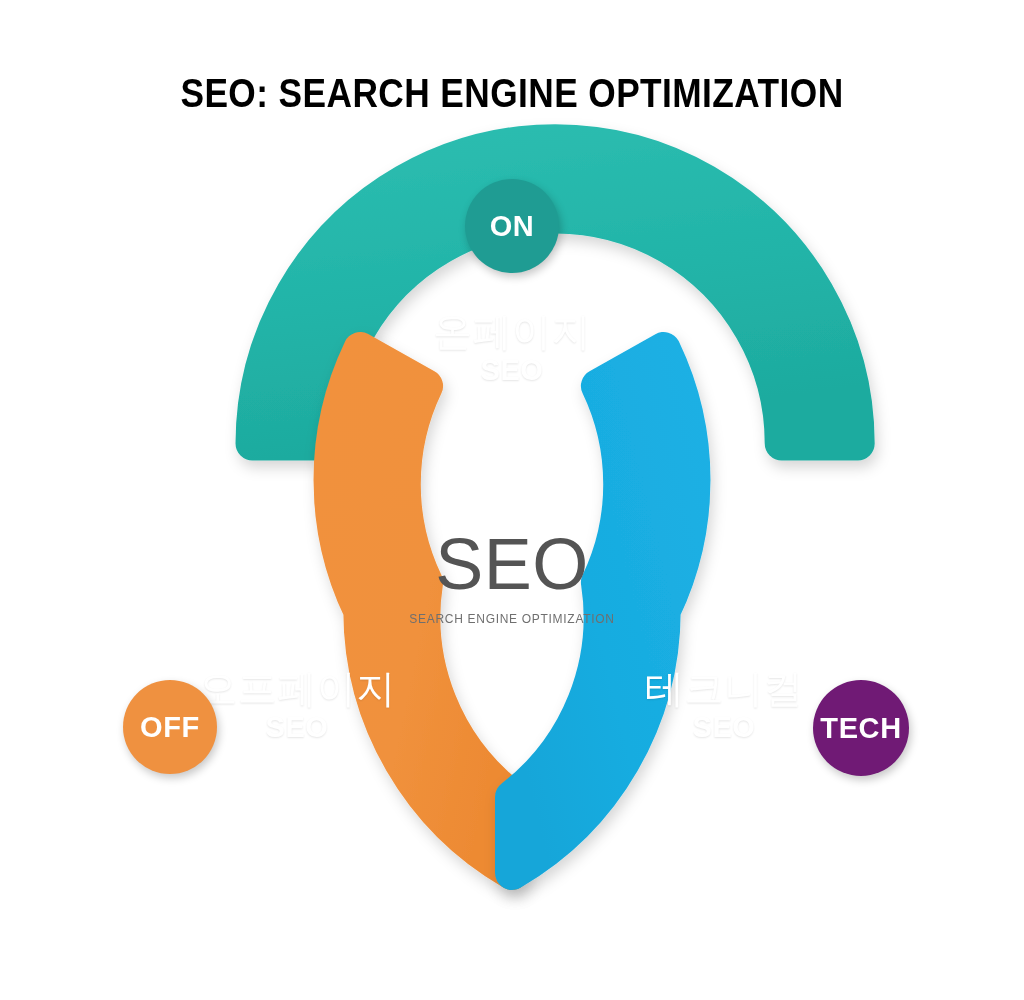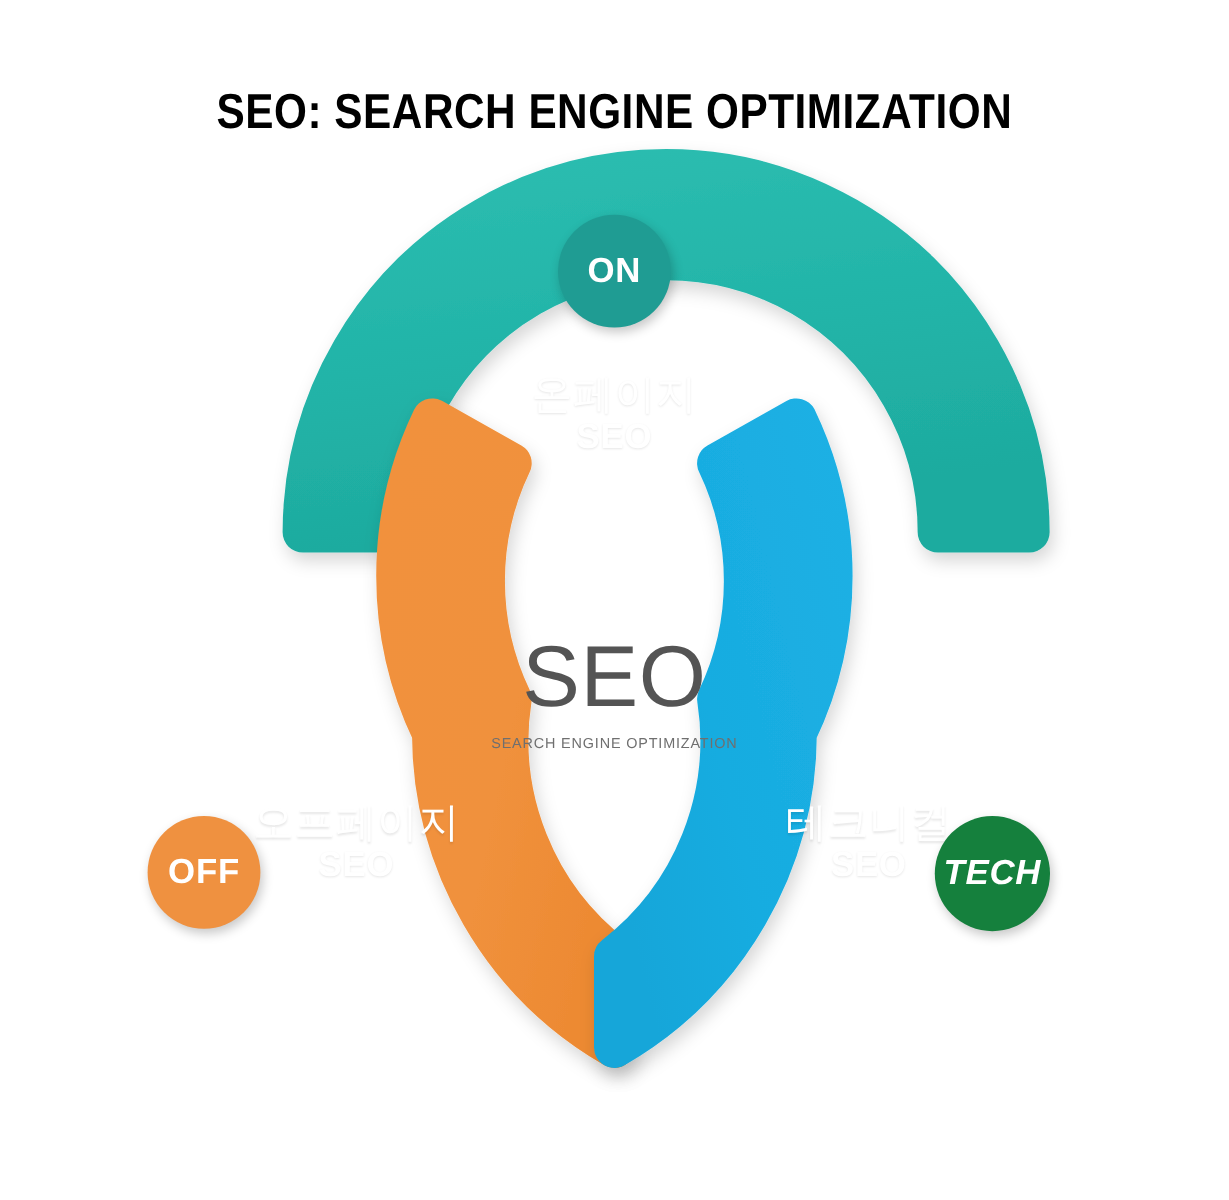--- a/index.html
+++ b/index.html
@@ -59,21 +59,21 @@
   .seg-label {
     position: absolute;
     text-align: center;
     color: #ffffff;
     line-height: 1.12;
     pointer-events: auto;
     white-space: nowrap;
   }
   .seg-label .ko {
     display: block;
-    font-size: 34px;
+    font-size: 39px;
     font-weight: 400;
     letter-spacing: 0.5px;
     text-shadow: 0 1px 2px rgba(0,0,0,0.10);
   }
   .seg-label .en {
     display: block;
     font-size: 29px;
     font-weight: bold;
     letter-spacing: 0.6px;
     text-shadow: 0 1px 2px rgba(0,0,0,0.10);
@@ -102,23 +102,22 @@
     left: 465px; top: 179px;
     background: #1f9c93;
   }
   #badge-off {
     width: 94px; height: 94px;
     left: 123px; top: 680px;
     background: #ef9140;
   }
   #badge-tech {
     width: 96px; height: 96px;
-    left: 779px; top: 680px;
-    background: #15803d;
-    font-style: italic;
+    left: 813px; top: 680px;
+    background: #701a75;
   }
 
   
   #center-block {
     position: absolute;
     left: 512px;
     top: 528px;
     transform: translateX(-50%);
     text-align: center;
     pointer-events: auto;

